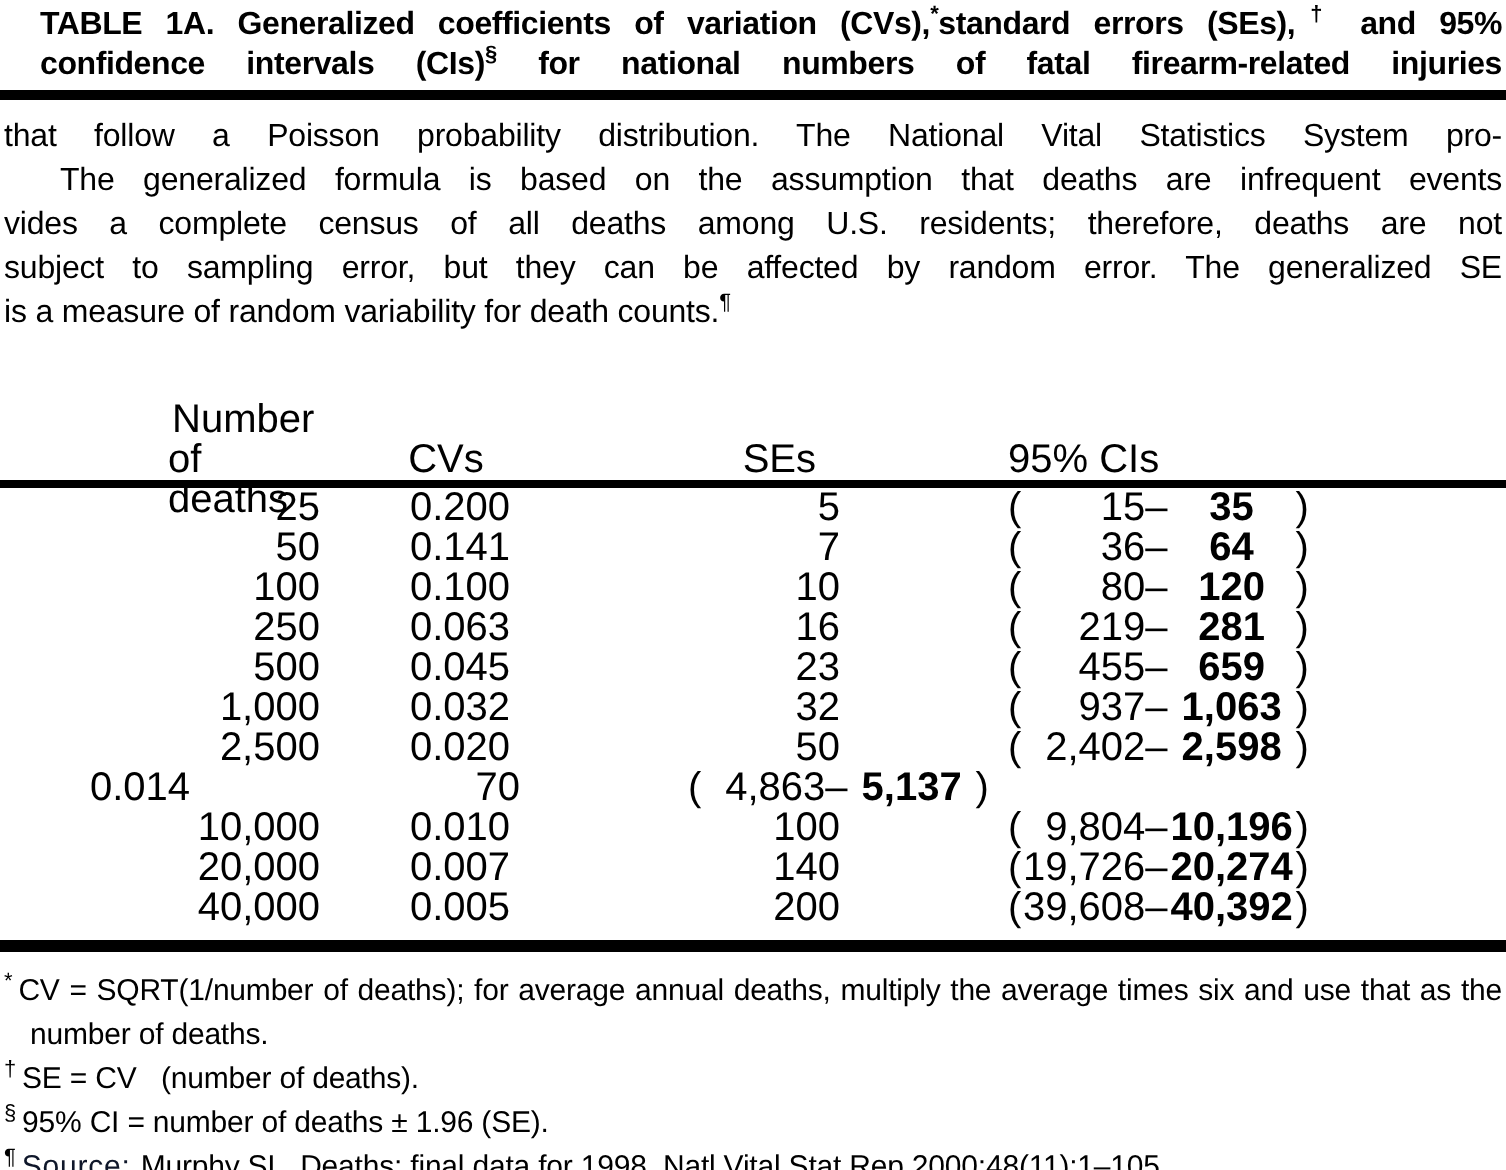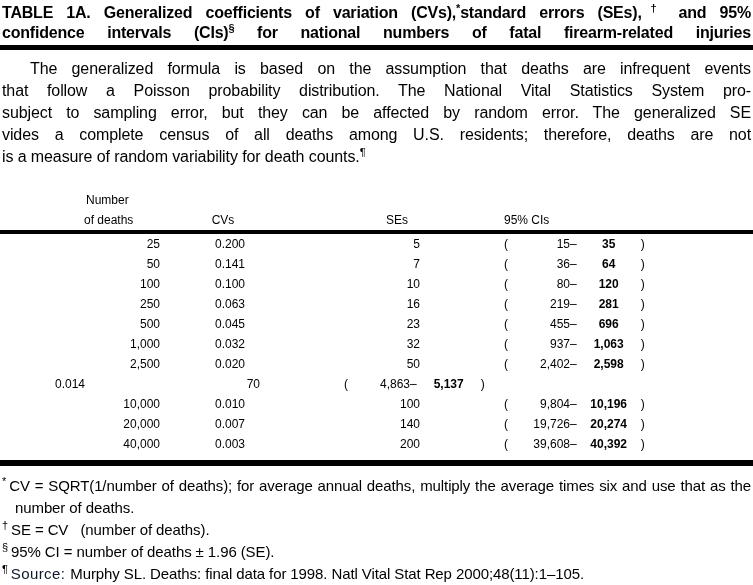--- a/index.html
+++ b/index.html
@@ -5,33 +5,33 @@
   html, body { margin:0; padding:0; }
   body {
     width:753px; height:585px; overflow:hidden;
     background:#ffffff; color:#000000;
     font-family:"Liberation Sans", sans-serif;
     -webkit-font-smoothing: none;
   }
   .jline { text-align: justify; text-align-last: justify; white-space: nowrap; }
 
   
-  .title-block { padding:3px 2px 0 2px; font-weight:bold; font-size:16px; line-height:20px; letter-spacing:-0.2px; }
+  .title-block { padding:3px 2px 0 20px; font-weight:bold; font-size:16px; line-height:20px; letter-spacing:-0.2px; }
   sup.tmark { font-size:11px; font-weight:bold; line-height:0; }
 
   .rule-thick-top { height:5px; background:#000; margin-top:2px; }
 
   
   .intro { margin-top:8px; padding:0 2px; font-size:16px; line-height:22px; letter-spacing:-0.1px; }
   .intro .indent { text-indent:28px; }
   .intro .lastline { text-align:left; white-space:nowrap; }
   sup.fmark { font-size:11px; line-height:0; }
 
   
-  .tbl { margin-top:22px; font-size:12px; }
+  .tbl { margin-top:32px; font-size:20px; }
   .thead-line1 { height:20px; line-height:20px; padding-left:86px; }
   .thead-line2 { height:20px; line-height:20px; display:flex; }
   .c1 { width:160px; text-align:right; box-sizing:border-box; }
   .c2 { width:140px; text-align:center; box-sizing:border-box; }
   .c3 { width:120px; text-align:right; box-sizing:border-box; }
   .h1 { text-align:left; padding-left:84px; }
   .h2 { padding-right:14px; }
   .h3 { padding-right:12px; }
   .ci-h { margin-left:84px; width:152px; text-align:left; }
   .hdr-rule { height:4px; background:#000; }
@@ -56,24 +56,24 @@
     <span>TABLE 1A. Generalized coefficients of variation (CVs),</span><sup class="tmark">*</sup><span>standard errors (SEs),</span><sup class="tmark">†</sup><span> and 95%</span>
   </div>
   <div class="jline">
     <span>confidence intervals (CIs)</span><sup class="tmark">§</sup><span> for national numbers of fatal firearm-related injuries</span>
   </div>
 </div>
 
 <div class="rule-thick-top"></div>
 
 <div class="intro">
+  <div class="jline">that follow a Poisson probability distribution. The National Vital Statistics System pro-</div>
   <div class="jline indent">The generalized formula is based on the assumption that deaths are infrequent events</div>
-  <div class="jline">that follow a Poisson probability distribution. The National Vital Statistics System pro-</div>
+  <div class="jline">vides a complete census of all deaths among U.S. residents; therefore, deaths are not</div>
   <div class="jline">subject to sampling error, but they can be affected by random error. The generalized SE</div>
-  <div class="jline">vides a complete census of all deaths among U.S. residents; therefore, deaths are not</div>
   <div class="lastline"><span>is a measure of random variability for death counts.</span><sup class="fmark">¶</sup></div>
 </div>
 
 <div class="tbl">
   <div>
     <div class="thead-line1">Number</div>
     <div class="thead-line2">
       <span class="c1 h1">of deaths</span>
       <span class="c2 h2">CVs</span>
       <span class="c3 h3">SEs</span>
@@ -135,21 +135,21 @@
   </div>
 
   <div class="trow">
     <span class="c1">500</span>
     <span class="c2">0.045</span>
     <span class="c3">23</span>
     <span class="ci">
       <span>(</span>
       <span class="ci-low">455</span>
       <span>–</span>
-      <span class="ci-high">696</span>
+      <span class="ci-high">659</span>
       <span>)</span>
     </span>
   </div>
 
   <div class="trow">
     <span class="c1">1,000</span>
     <span class="c2">0.032</span>
     <span class="c3">32</span>
     <span class="ci">
       <span>(</span>
@@ -206,21 +206,21 @@
       <span>(</span>
       <span class="ci-low">19,726</span>
       <span>–</span>
       <span class="ci-high">20,274</span>
       <span>)</span>
     </span>
   </div>
 
   <div class="trow">
     <span class="c1">40,000</span>
-    <span class="c2">0.003</span>
+    <span class="c2">0.005</span>
     <span class="c3">200</span>
     <span class="ci">
       <span>(</span>
       <span class="ci-low">39,608</span>
       <span>–</span>
       <span class="ci-high">40,392</span>
       <span>)</span>
     </span>
   </div>
 </div>

